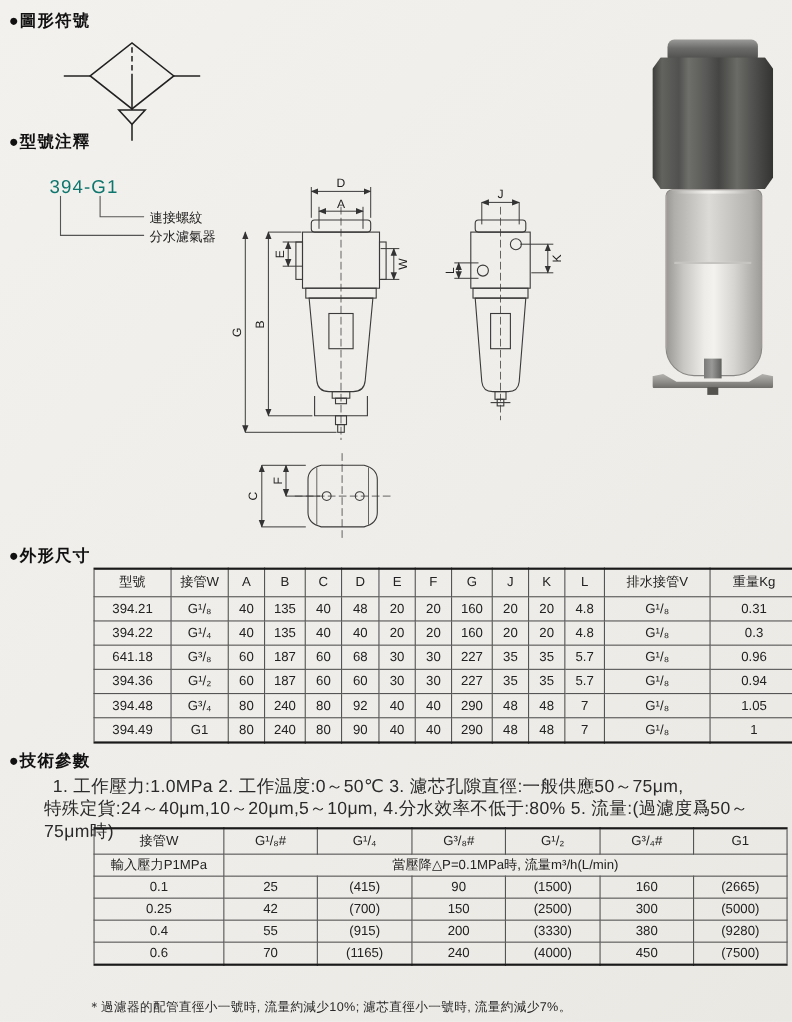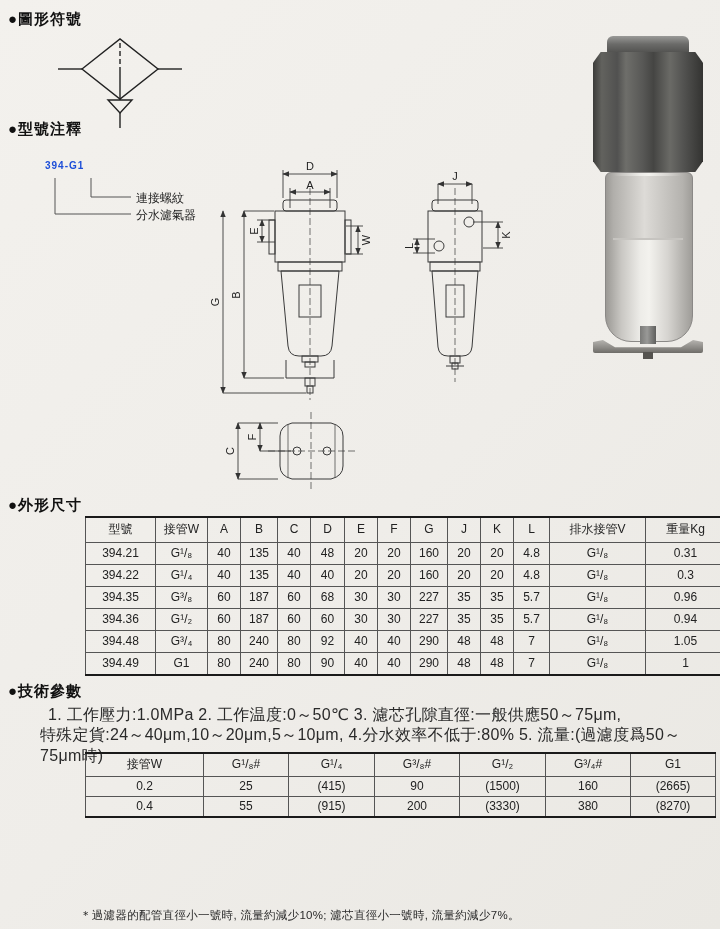--- a/index.html
+++ b/index.html
@@ -5,21 +5,21 @@
   html,body{margin:0;padding:0;}
   body{
     width:720px;height:929px;position:relative;overflow:hidden;
     background:linear-gradient(135deg,#f3f1ed 0%,#efede9 55%,#eae8e3 100%);
     font-family:"Liberation Sans","DejaVu Sans",sans-serif;color:#1c1c1c;
   }
   .abs{position:absolute;}
   .hd{font-size:15px;font-weight:bold;letter-spacing:1px;color:#111;}
   .small{font-size:12px;color:#222;text-align:right;}
   .note{font-size:16px;color:#2a2a2a;letter-spacing:0.3px;}
-  .modelno{font-size:10px;color:#1d4ed8;letter-spacing:1px;font-weight:bold;}
+  .modelno{font-size:17px;color:#0f766e;letter-spacing:1px;}
   table.tbl{border-collapse:collapse;table-layout:fixed;background:transparent;
     border-top:2px solid #1a1a1a;border-bottom:2px solid #1a1a1a;}
   .tbl td,.tbl th{border:1px solid #555;text-align:center;vertical-align:middle;
     font-size:12px;font-weight:normal;padding:0 1px;color:#222;line-height:1.1;}
   .tbl th{height:24px;}
   .tbl td{height:21px;}
   #flowtbl td{height:19px;}
   #flowtbl th{height:22px;}
   svg text{font-family:"Liberation Sans","DejaVu Sans",sans-serif;font-size:11px;fill:#222;}
   
@@ -237,21 +237,21 @@
         <td>20</td>
         <td>20</td>
         <td>160</td>
         <td>20</td>
         <td>20</td>
         <td>4.8</td>
         <td>G¹/₈</td>
         <td>0.3</td>
   </tr>
   <tr>
-    <td>394.35</td>
+    <td>641.18</td>
         <td>G³/₈</td>
         <td>60</td>
         <td>187</td>
         <td>60</td>
         <td>68</td>
         <td>30</td>
         <td>30</td>
         <td>227</td>
         <td>35</td>
         <td>35</td>
@@ -327,33 +327,55 @@
       <tr>
     <th>接管W</th>
     <th>G¹/₈#</th>
     <th>G¹/₄</th>
     <th>G³/₈#</th>
     <th>G¹/₂</th>
     <th>G³/₄#</th>
     <th>G1</th>
   </tr>
   <tr>
-    <td>0.2</td>
+    <td>輸入壓力P1MPa</td>
+    <td colspan="6">當壓降△P=0.1MPa時, 流量m³/h(L/min)</td>
+  </tr>
+  <tr>
+    <td>0.1</td>
         <td>25</td>
         <td>(415)</td>
         <td>90</td>
         <td>(1500)</td>
         <td>160</td>
         <td>(2665)</td>
   </tr>
   <tr>
+    <td>0.25</td>
+        <td>42</td>
+        <td>(700)</td>
+        <td>150</td>
+        <td>(2500)</td>
+        <td>300</td>
+        <td>(5000)</td>
+  </tr>
+  <tr>
     <td>0.4</td>
         <td>55</td>
         <td>(915)</td>
         <td>200</td>
         <td>(3330)</td>
         <td>380</td>
-        <td>(8270)</td>
+        <td>(9280)</td>
+  </tr>
+  <tr>
+    <td>0.6</td>
+        <td>70</td>
+        <td>(1165)</td>
+        <td>240</td>
+        <td>(4000)</td>
+        <td>450</td>
+        <td>(7500)</td>
   </tr>
 </tbody>
   </table>
 
 <div class="abs note" style="left:80px;top:908px;font-size:11.5px">＊過濾器的配管直徑小一號時, 流量約減少10%; 濾芯直徑小一號時, 流量約減少7%。</div>
 
 </body></html>

